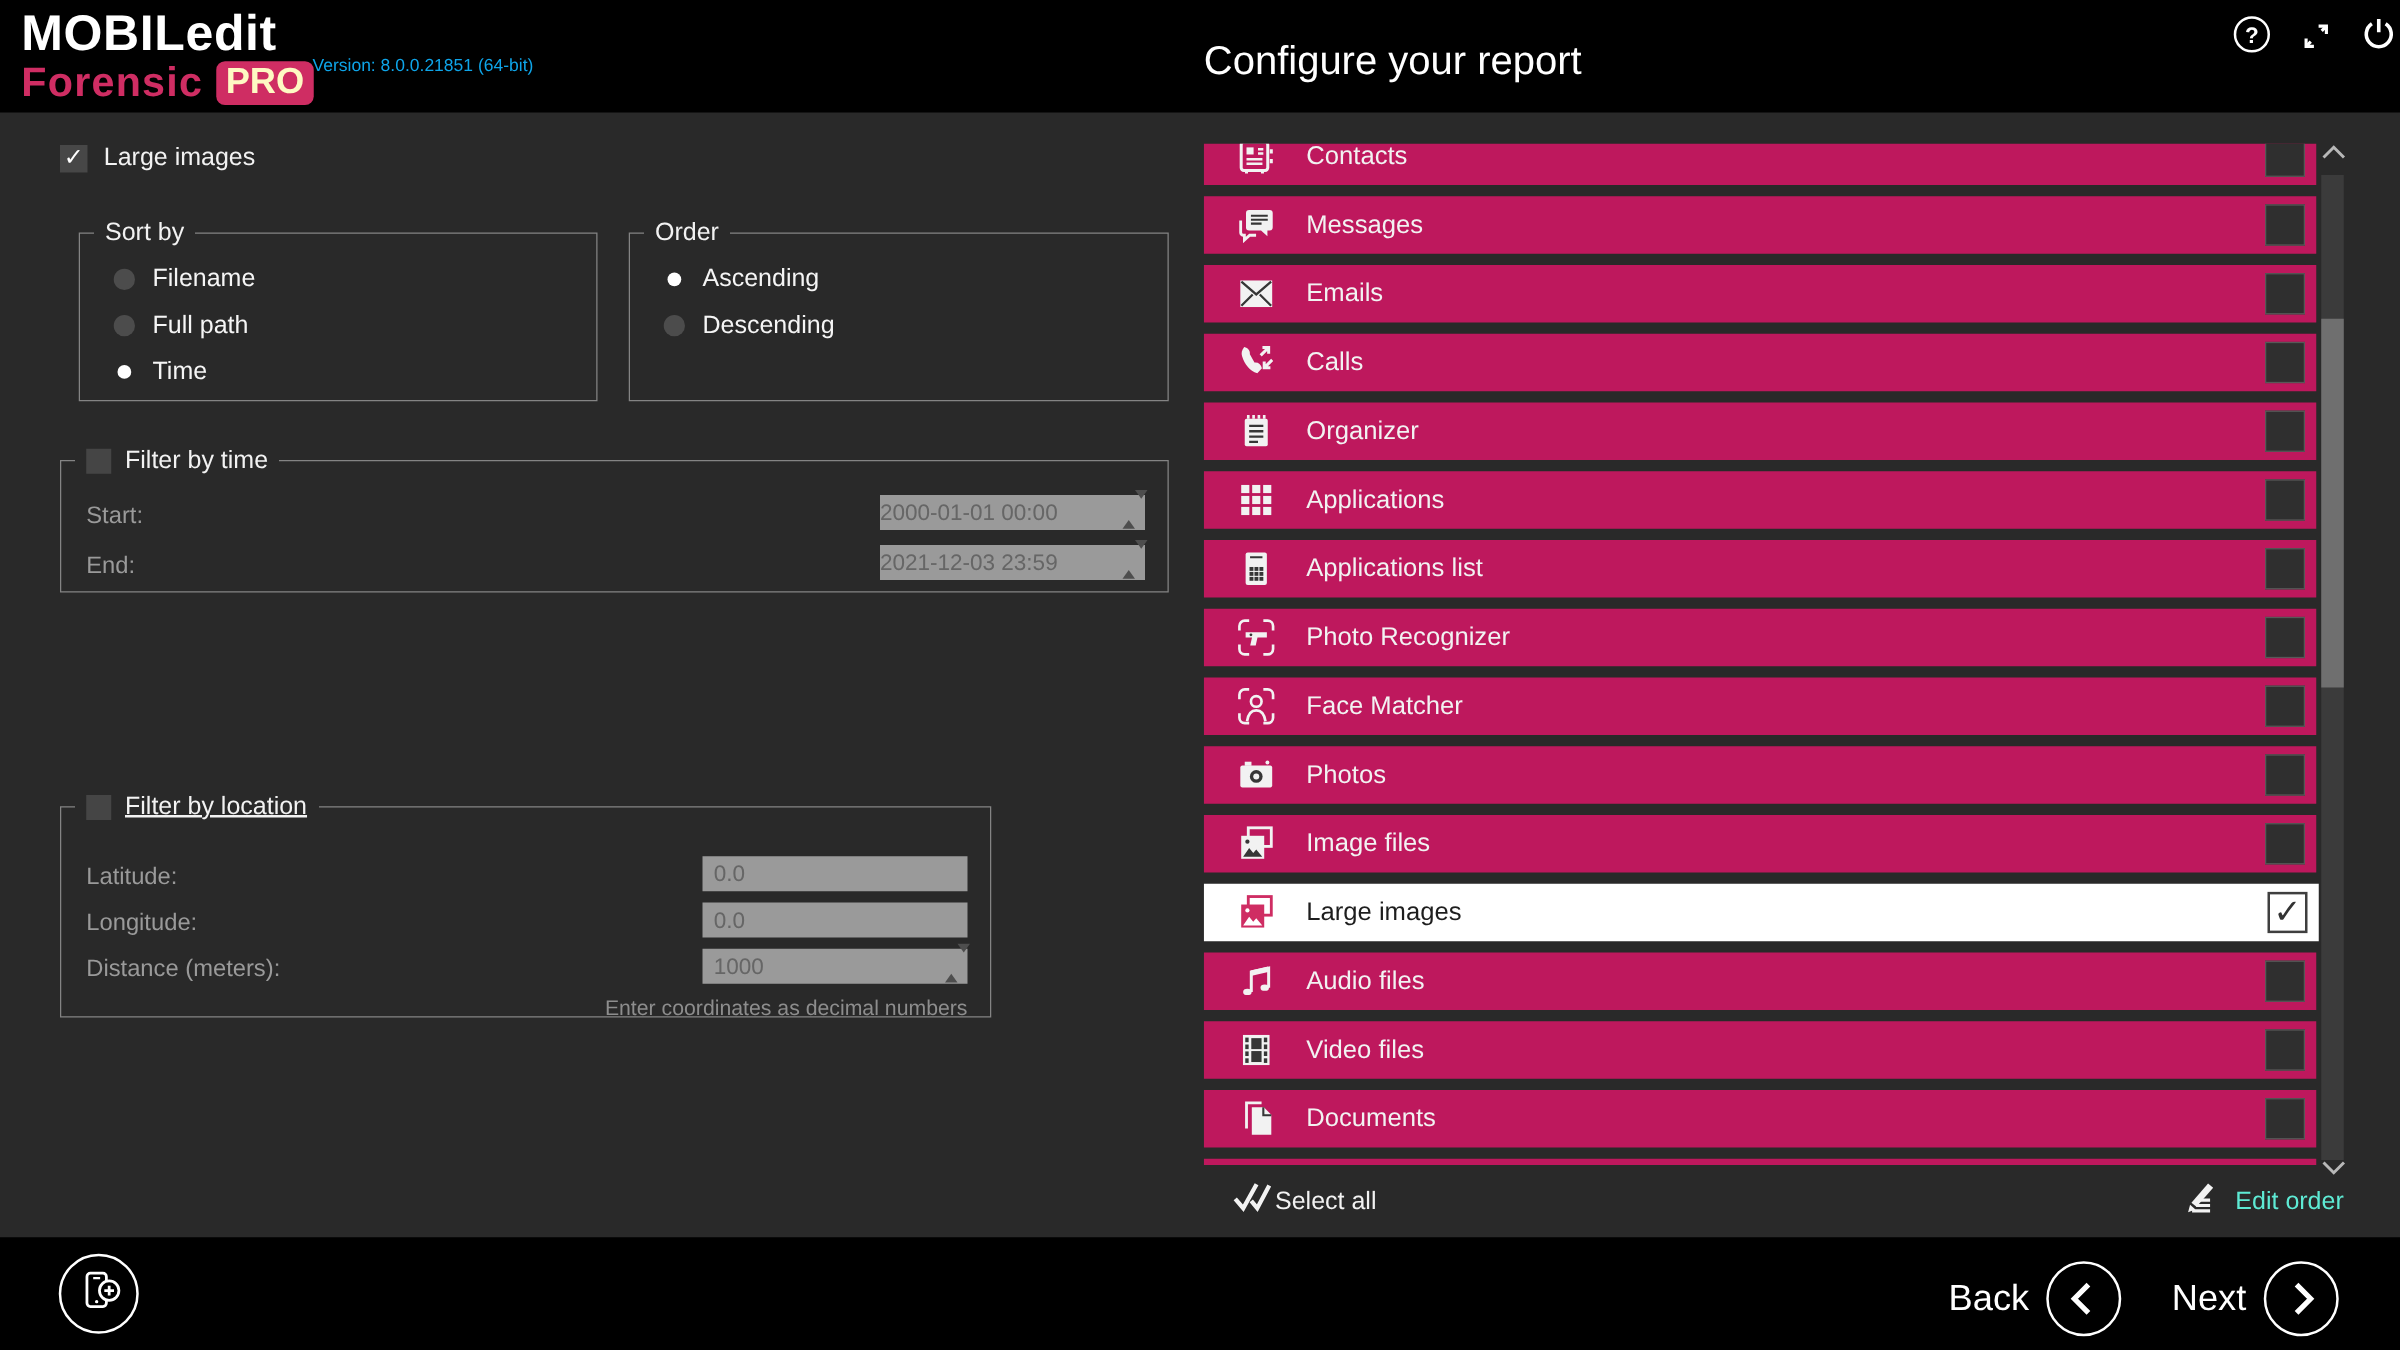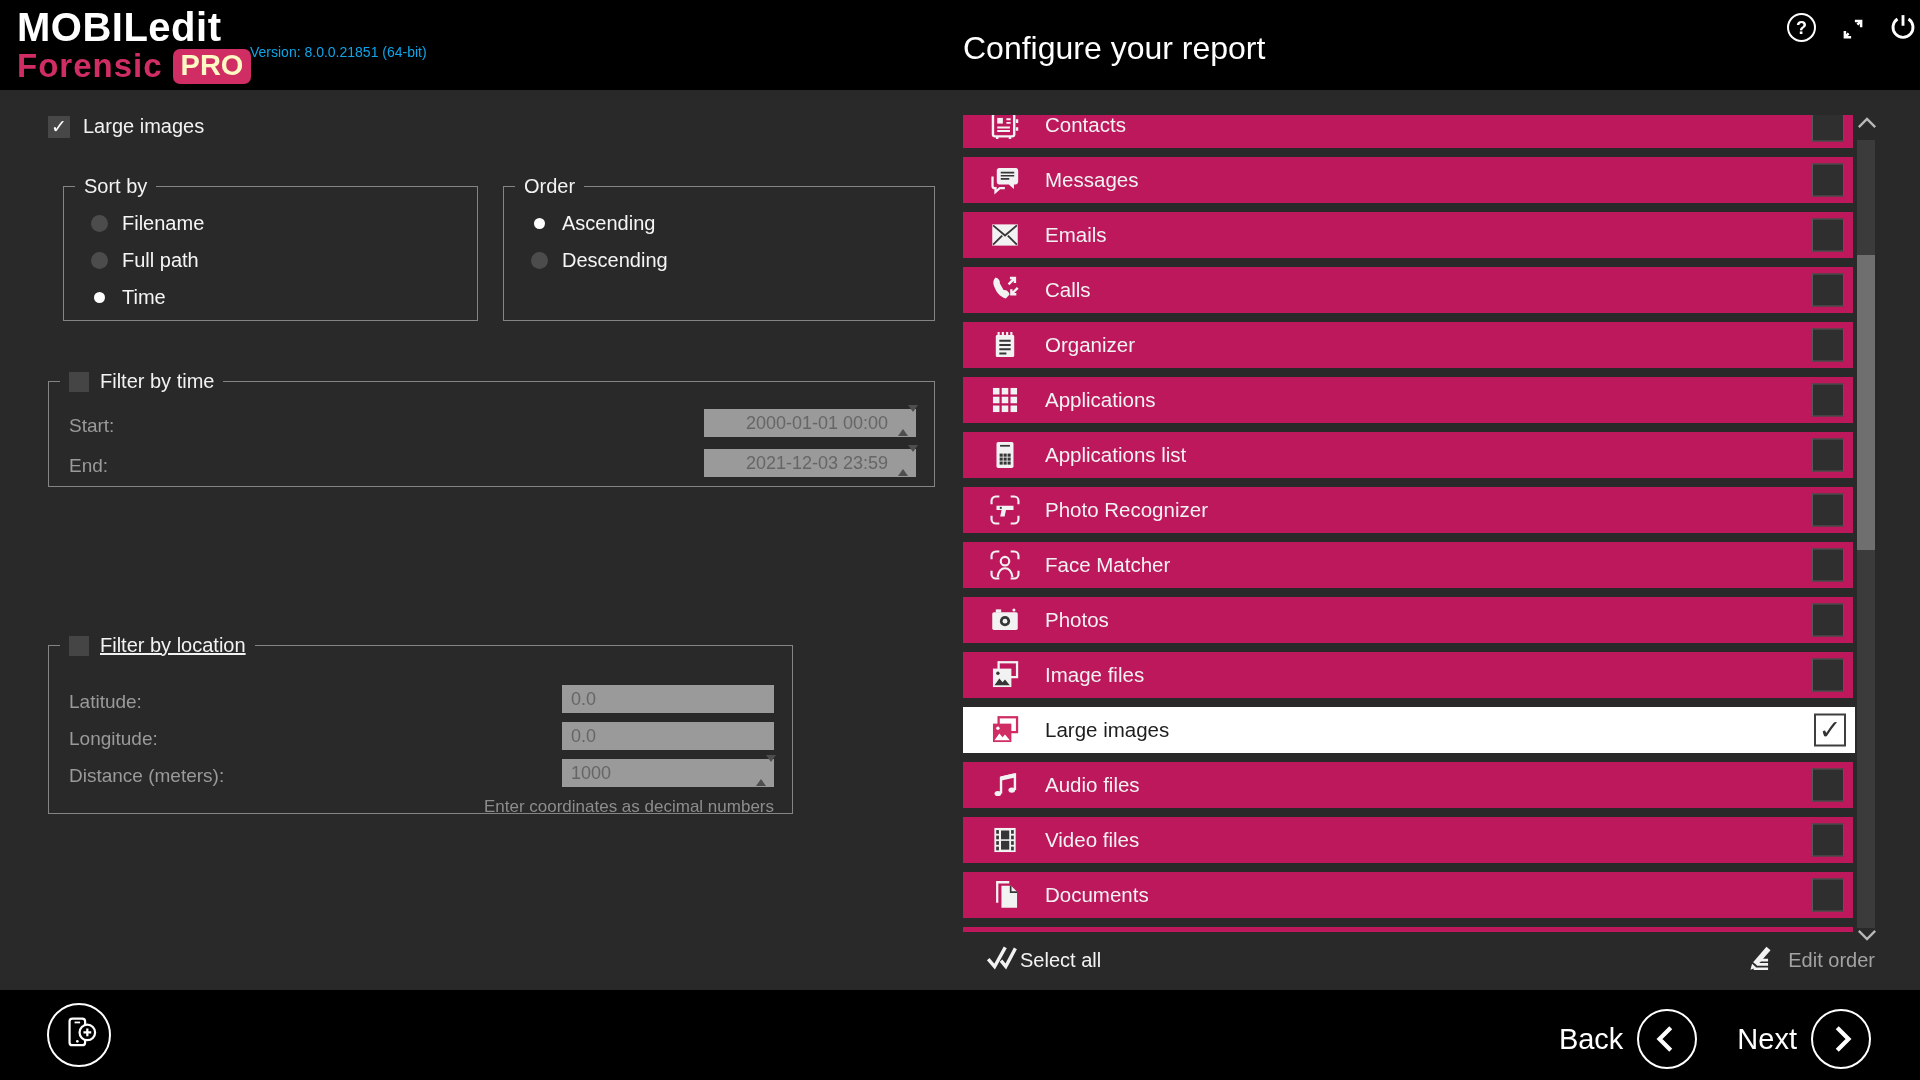--- a/index.html
+++ b/index.html
@@ -38,29 +38,29 @@
 
   .fs-sort { left:63px; top:85px; width:415px; height:146px; }
   .fs-order { left:503px; top:85px; width:432px; height:146px; }
   .radio-row { display:flex; align-items:center; gap:14px; margin:13px 0 0 27px; height:24px; }
   .radio { width:17px; height:17px; border-radius:50%; background:#4c4c4c; position:relative; }
   .radio.selected { background:transparent; }
   .radio.selected::after { content:""; position:absolute; left:3px; top:3px; width:11px; height:11px;
     border-radius:50%; background:#fff; }
   .radio-label { font-size:20px; color:#f5f5f5; }
 
-  .fs-time { left:48px; top:280px; width:887px; height:117px; }
+  .fs-time { left:48px; top:267px; width:887px; height:117px; }
   .fs-name { left:48px; top:402px; width:887px; height:108px; }
   .fs-loc  { left:48px; top:544px; width:745px; height:180px;text-decoration:underline; }
 
   .field-label { position:absolute; left:20px; font-size:19px; color:#9a9a9a; }
   .gray-input { position:absolute; right:18px; width:212px; height:28px; background:#9a9a9a;
     border:none; outline:none; font-family:"Liberation Sans",sans-serif;
     font-size:18px; color:#666; }
-  .gray-input.right { text-align:right; padding-right:28px; }
+  .gray-input.right { padding-right:28px; }
   .gray-input.left { text-align:left; padding-left:9px; }
   .spinner { position:absolute; width:12px; }
   .spin-up { width:0; height:0; border-left:5px solid transparent; border-right:5px solid transparent;
     border-bottom:7px solid #4e4e4e; margin-bottom:5px; }
   .spin-down { width:0; height:0; border-left:5px solid transparent; border-right:5px solid transparent;
     border-top:7px solid #4e4e4e; }
   .name-input { position:absolute; left:20px; top:30px; width:845px; height:30px; background:#9a9a9a;
     border:none; outline:none; font-size:18px; color:#555; padding:0 8px; }
   .hint { position:absolute; right:18px; color:#8d8d8d; }
 
@@ -80,21 +80,21 @@
   .row-filler { }
 
   .scroll-up   { position:absolute; left:1857px; top:25px;  width:18px; }
   .scroll-track{ position:absolute; left:1857px; top:50px;  width:18px; height:788px; background:#3b3b3b; }
   .scroll-thumb{ position:absolute; left:0; top:115px; width:100%; height:295px; background:#6f6f6f; }
   .scroll-down { position:absolute; left:1857px; top:838px; width:18px; }
 
   .select-all { position:absolute; left:985px; top:852px; display:flex; align-items:center; gap:3px;
     font-size:20px; color:#f2f2f2; }
   .edit-order { position:absolute; right:45px; top:852px; display:flex; align-items:center; gap:13px;
-    font-size:20px; color:#a3a3a3; }
+    font-size:20px; color:#5eead4; }
 
   
   .footer { position:absolute; top:990px; left:0; width:1920px; height:90px; background:#000; }
   .add-device-btn { position:absolute; left:47px; top:13px; width:64px; height:64px;
     border:2px solid #fff; border-radius:50%; display:flex; align-items:center; justify-content:center; }
   .nav { position:absolute; right:49px; top:4px; height:90px; display:flex; align-items:center; }
   .nav-label { font-size:29px; font-weight:300; color:#fff; }
   .nav-circle { width:60px; height:60px; border:2px solid #fff; border-radius:50%;
     display:flex; align-items:center; justify-content:center; margin-left:14px; }
   .nav-gap { width:40px; }

